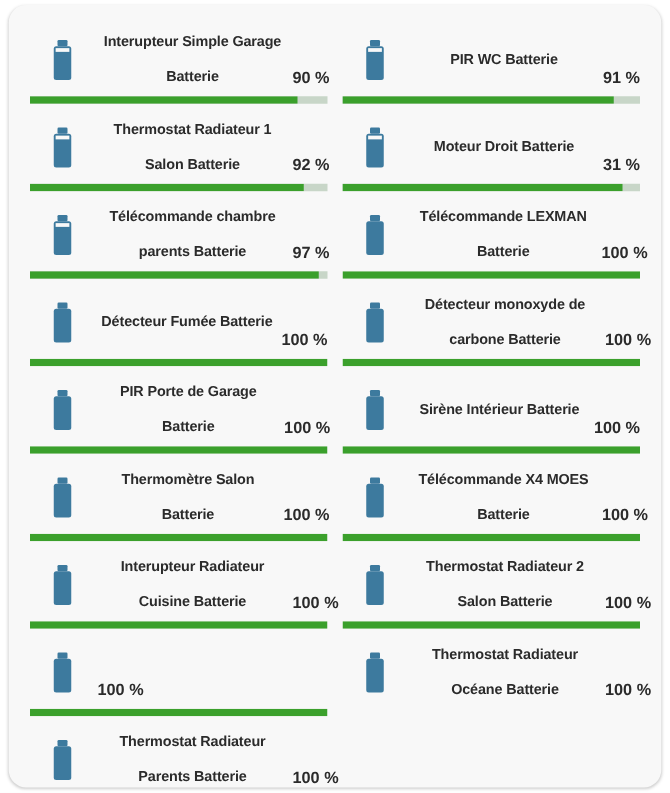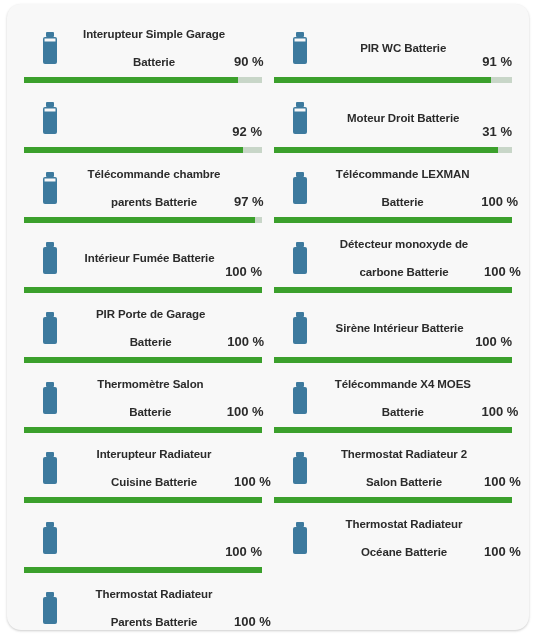--- a/index.html
+++ b/index.html
@@ -37,21 +37,20 @@
     position: relative;
     padding: 0 6px;
   }
 
   .row-inner {
     position: relative;
     width: 100%;
     height: 100%;
     display: flex;
     align-items: center;
-    justify-content: space-between;
   }
 
   .icon-cell {
     width: 52px;
     min-width: 52px;
     height: 100%;
     display: flex;
     align-items: center;
     justify-content: center;
   }
@@ -136,20 +135,21 @@
       </div>
       <div class="row">
         <div class="row-inner">
           <div class="icon-cell">
             <svg width="26" height="40" viewBox="0 0 26 40" aria-hidden="true">
               <rect x="9" y="4" width="8" height="5" rx="1" fill="#3d7a9e"></rect>
               <rect x="6" y="9" width="14" height="27" rx="2" fill="#3d7a9e"></rect>
               <rect x="7.5" y="10.5" width="11" height="3" fill="#f8f8f8"></rect>
             </svg>
           </div>
+          <div class="name-cell">Thermostat Radiateur 1 Salon Batterie</div>
           <div class="value-cell">92 %</div>
         </div>
         <div class="bar">
           <div class="bar-fill" style="width: 92%;"></div>
         </div>
       </div>
       <div class="row">
         <div class="row-inner">
           <div class="icon-cell">
             <svg width="26" height="40" viewBox="0 0 26 40" aria-hidden="true">
@@ -197,21 +197,21 @@
         </div>
       </div>
       <div class="row">
         <div class="row-inner">
           <div class="icon-cell">
             <svg width="26" height="40" viewBox="0 0 26 40" aria-hidden="true">
               <rect x="9" y="4" width="8" height="5" rx="1" fill="#3d7a9e"></rect>
               <rect x="6" y="9" width="14" height="27" rx="2" fill="#3d7a9e"></rect>
             </svg>
           </div>
-          <div class="name-cell">Intérieur Fumée Batterie</div>
+          <div class="name-cell">Détecteur Fumée Batterie</div>
           <div class="value-cell">100 %</div>
         </div>
         <div class="bar">
           <div class="bar-fill" style="width: 100%;"></div>
         </div>
       </div>
       <div class="row">
         <div class="row-inner">
           <div class="icon-cell">
             <svg width="26" height="40" viewBox="0 0 26 40" aria-hidden="true">

